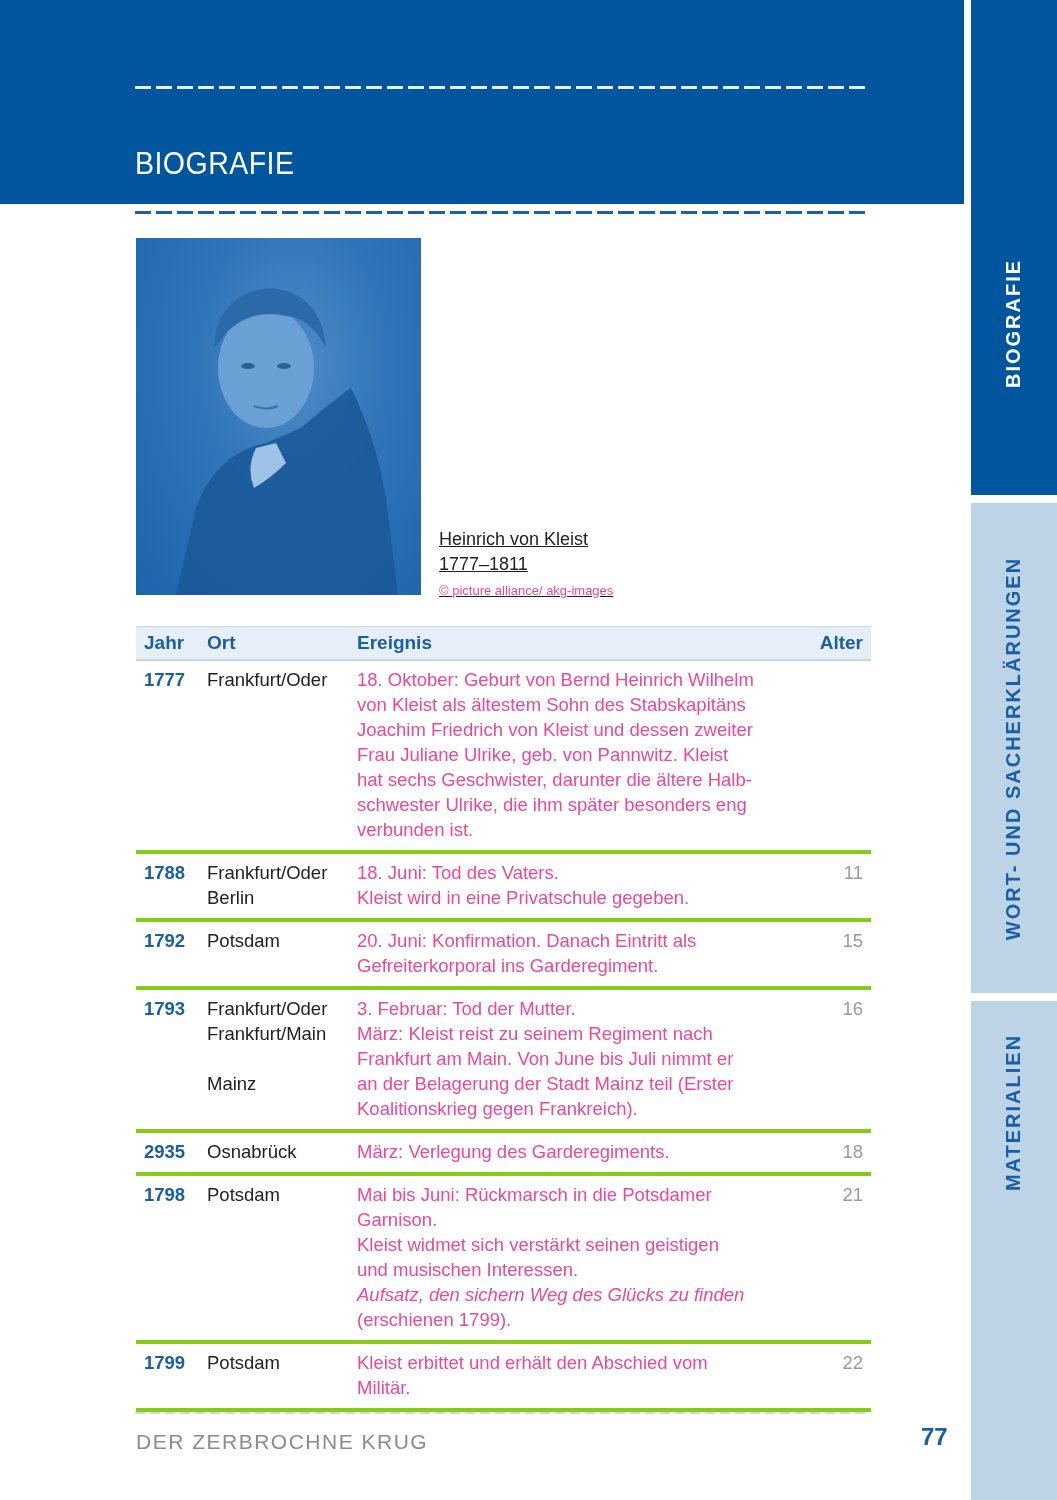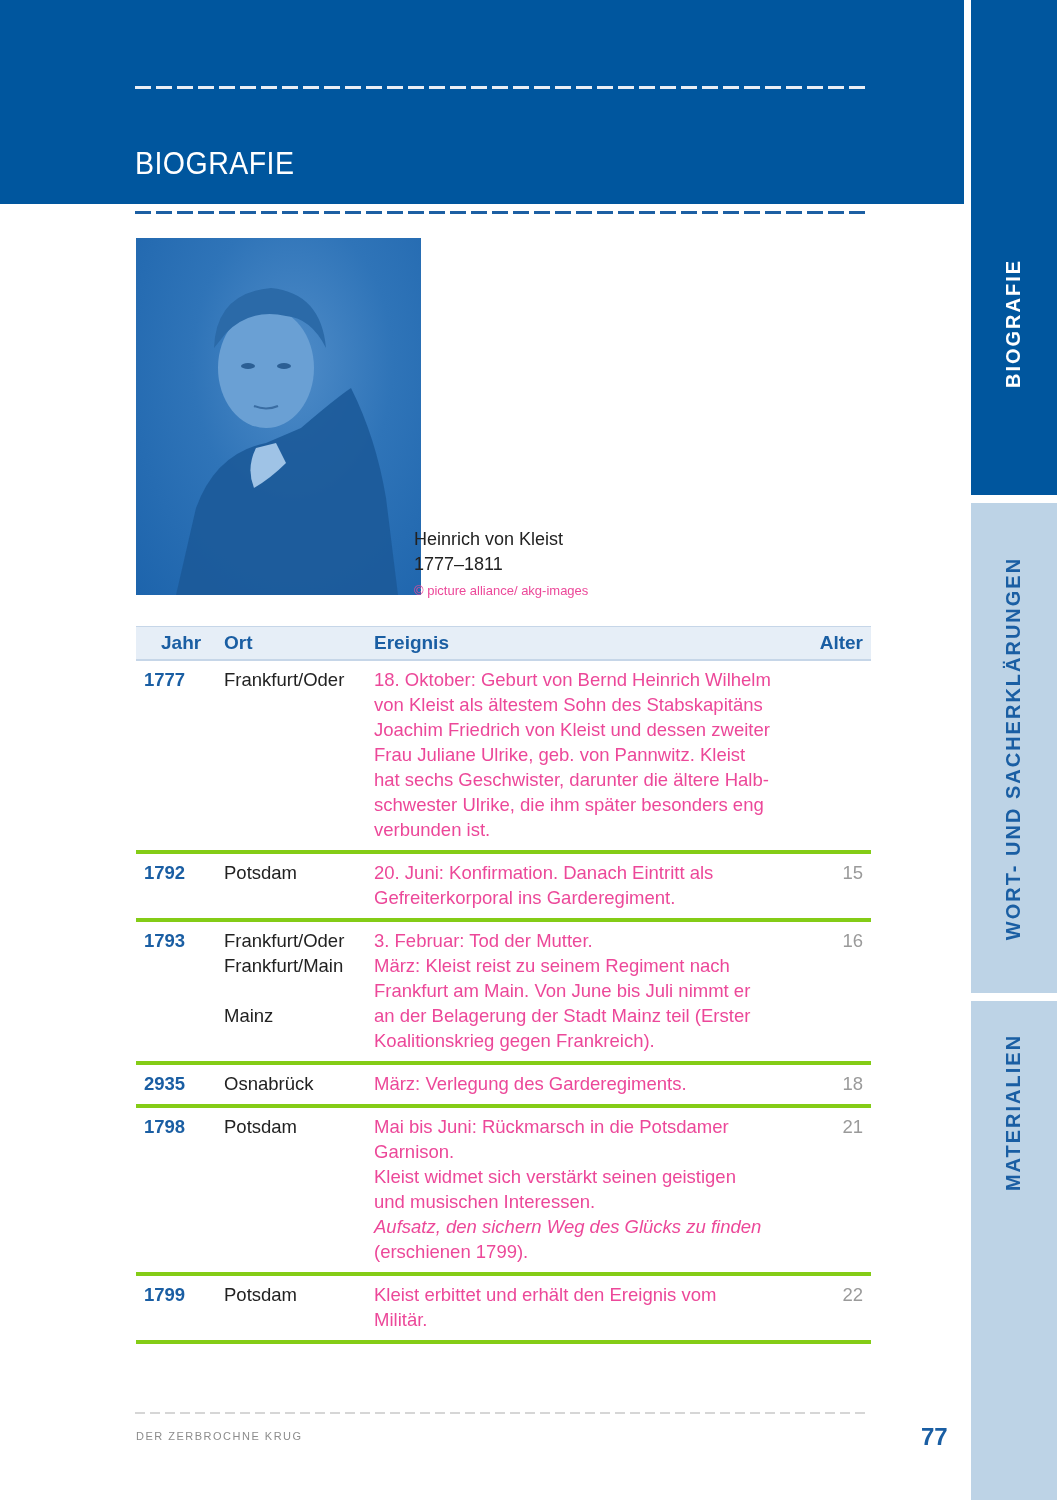--- a/index.html
+++ b/index.html
@@ -25,47 +25,47 @@
     transform: scaleX(0.92); transform-origin: left;
   }
 
   .portrait {
     position: absolute; left: 136px; top: 238px; width: 285px; height: 357px;
     background: radial-gradient(ellipse at 55% 35%, #4f8cc8 0%, #2f74b8 45%, #1d64ac 100%);
     overflow: hidden;
   }
   .portrait svg { width: 100%; height: 100%; display: block; }
 
-  .caption { position: absolute; left: 414px; top: 527px; }
+  .caption { position: absolute; left: 439px; top: 527px; text-decoration: underline; }
   .caption .name, .caption .years { font-size: 18px; line-height: 25px; color: #222; }
   .caption .credit { font-size: 13px; color: #ec4899; margin-top: 6px; }
 
   .timeline {
     position: absolute; left: 136px; top: 626px; width: 735px;
     border-collapse: collapse; font-size: 18.5px; line-height: 25px;
   }
   .timeline thead tr { background: #e6eef7; border-top: 1px solid #c6d6e8; border-bottom: 2px solid #c6d6e8; }
   .timeline th {
     text-align: left; font-weight: bold; color: #1a5ea3; padding: 3px 0 4px 0; font-size: 19px;
   }
-  .timeline th.c-year { padding-left: 25px; width: 63px; }
+  .timeline th.c-year { padding-left: 8px; width: 63px; }
   .timeline th.c-place { width: 150px; }
   .timeline th.c-age { text-align: right; padding-right: 8px; }
   .timeline td { vertical-align: top; padding: 6px 0 8px 0; }
   .timeline tbody tr { border-bottom: 4px solid #84cc16; }
   .timeline td.c-year { padding-left: 8px; color: #1a5ea3; font-weight: bold; }
   .timeline td.c-place { color: #222; }
   .timeline td.c-event { color: #ec4899; width: 445px; }
   .timeline td.c-age { color: #9a9a9a; text-align: right; padding-right: 8px; }
   .timeline .line { display: block; }
   .timeline .italic { font-style: italic; }
 
   .footer-dash { position: absolute; left: 135px; top: 1412px; width: 735px; height: 2px; color: #d6d6d6;
     background-image: repeating-linear-gradient(to right, currentColor 0 10px, transparent 10px 15px); }
-  .footer-title { position: absolute; left: 136px; top: 1430px; font-size: 11px; letter-spacing: 1.5px; color: #8c8c8c; }
+  .footer-title { position: absolute; left: 136px; top: 1430px; font-size: 21px; letter-spacing: 1.5px; color: #8c8c8c; }
   .page-num { position: absolute; left: 921px; top: 1423px; font-size: 24px; font-weight: bold; color: #1a5ea3; }
 
   .side-tab {
     position: absolute; left: 971px; width: 86px;
     display: flex; align-items: center; justify-content: center;
   }
   .side-tab span {
     display: block; transform: rotate(-90deg); white-space: nowrap;
     font-size: 20px; letter-spacing: 2px; font-weight: bold;
   }
@@ -122,20 +122,32 @@
         <span class="line">von Kleist als ältestem Sohn des Stabskapitäns</span>
         <span class="line">Joachim Friedrich von Kleist und dessen zweiter</span>
         <span class="line">Frau Juliane Ulrike, geb. von Pannwitz. Kleist</span>
         <span class="line">hat sechs Geschwister, darunter die ältere Halb-</span>
         <span class="line">schwester Ulrike, die ihm später besonders eng</span>
         <span class="line">verbunden ist.</span>
       </td>
       <td class="c-age"></td>
     </tr>
 
+    <tr>
+      <td class="c-year">1788</td>
+      <td class="c-place">
+        <span class="line">Frankfurt/Oder</span>
+        <span class="line">Berlin</span>
+      </td>
+      <td class="c-event">
+        <span class="line">18. Juni: Tod des Vaters.</span>
+        <span class="line">Kleist wird in eine Privatschule gegeben.</span>
+      </td>
+      <td class="c-age">11</td>
+    </tr>
 
     <tr>
       <td class="c-year">1792</td>
       <td class="c-place">
         <span class="line">Potsdam</span>
       </td>
       <td class="c-event">
         <span class="line">20. Juni: Konfirmation. Danach Eintritt als</span>
         <span class="line">Gefreiterkorporal ins Garderegiment.</span>
       </td>
@@ -186,21 +198,21 @@
       </td>
       <td class="c-age">21</td>
     </tr>
 
     <tr>
       <td class="c-year">1799</td>
       <td class="c-place">
         <span class="line">Potsdam</span>
       </td>
       <td class="c-event">
-        <span class="line">Kleist erbittet und erhält den Ereignis vom</span>
+        <span class="line">Kleist erbittet und erhält den Abschied vom</span>
         <span class="line">Militär.</span>
       </td>
       <td class="c-age">22</td>
     </tr>
   </tbody>
 </table>
 
 <div class="footer-dash"></div>
 <div class="footer-title">DER ZERBROCHNE KRUG</div>
 <div class="page-num">77</div>

